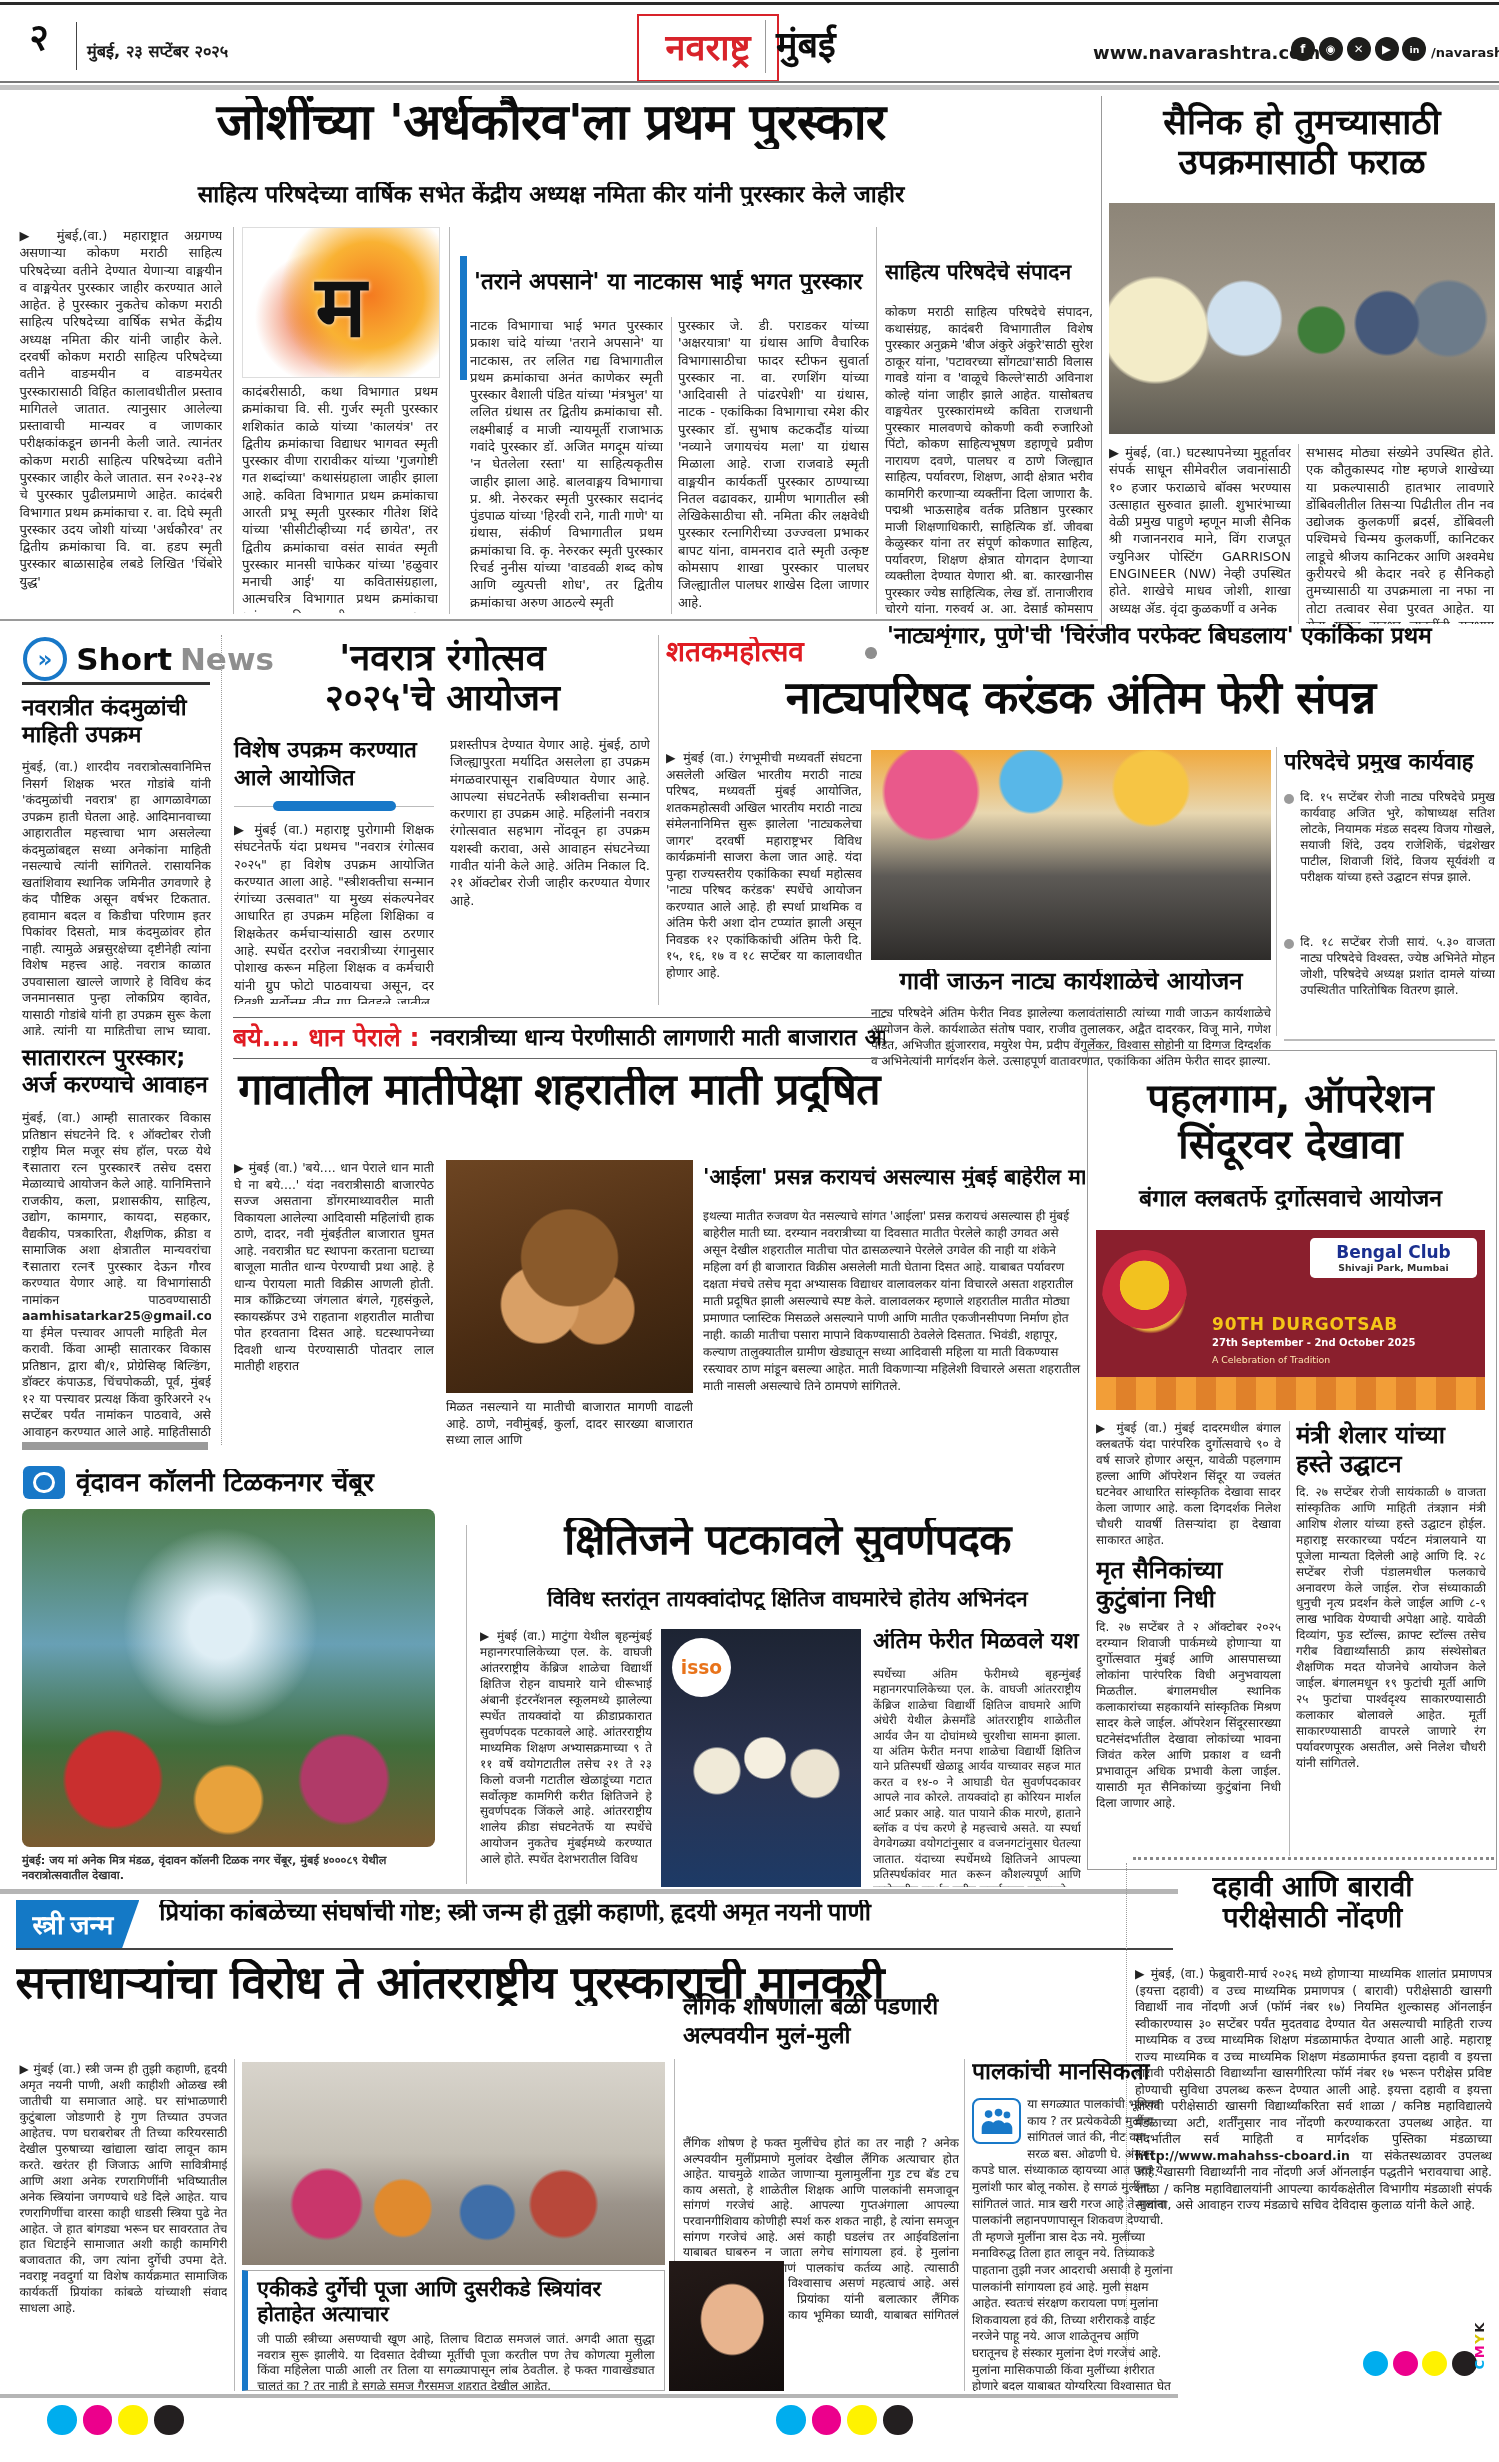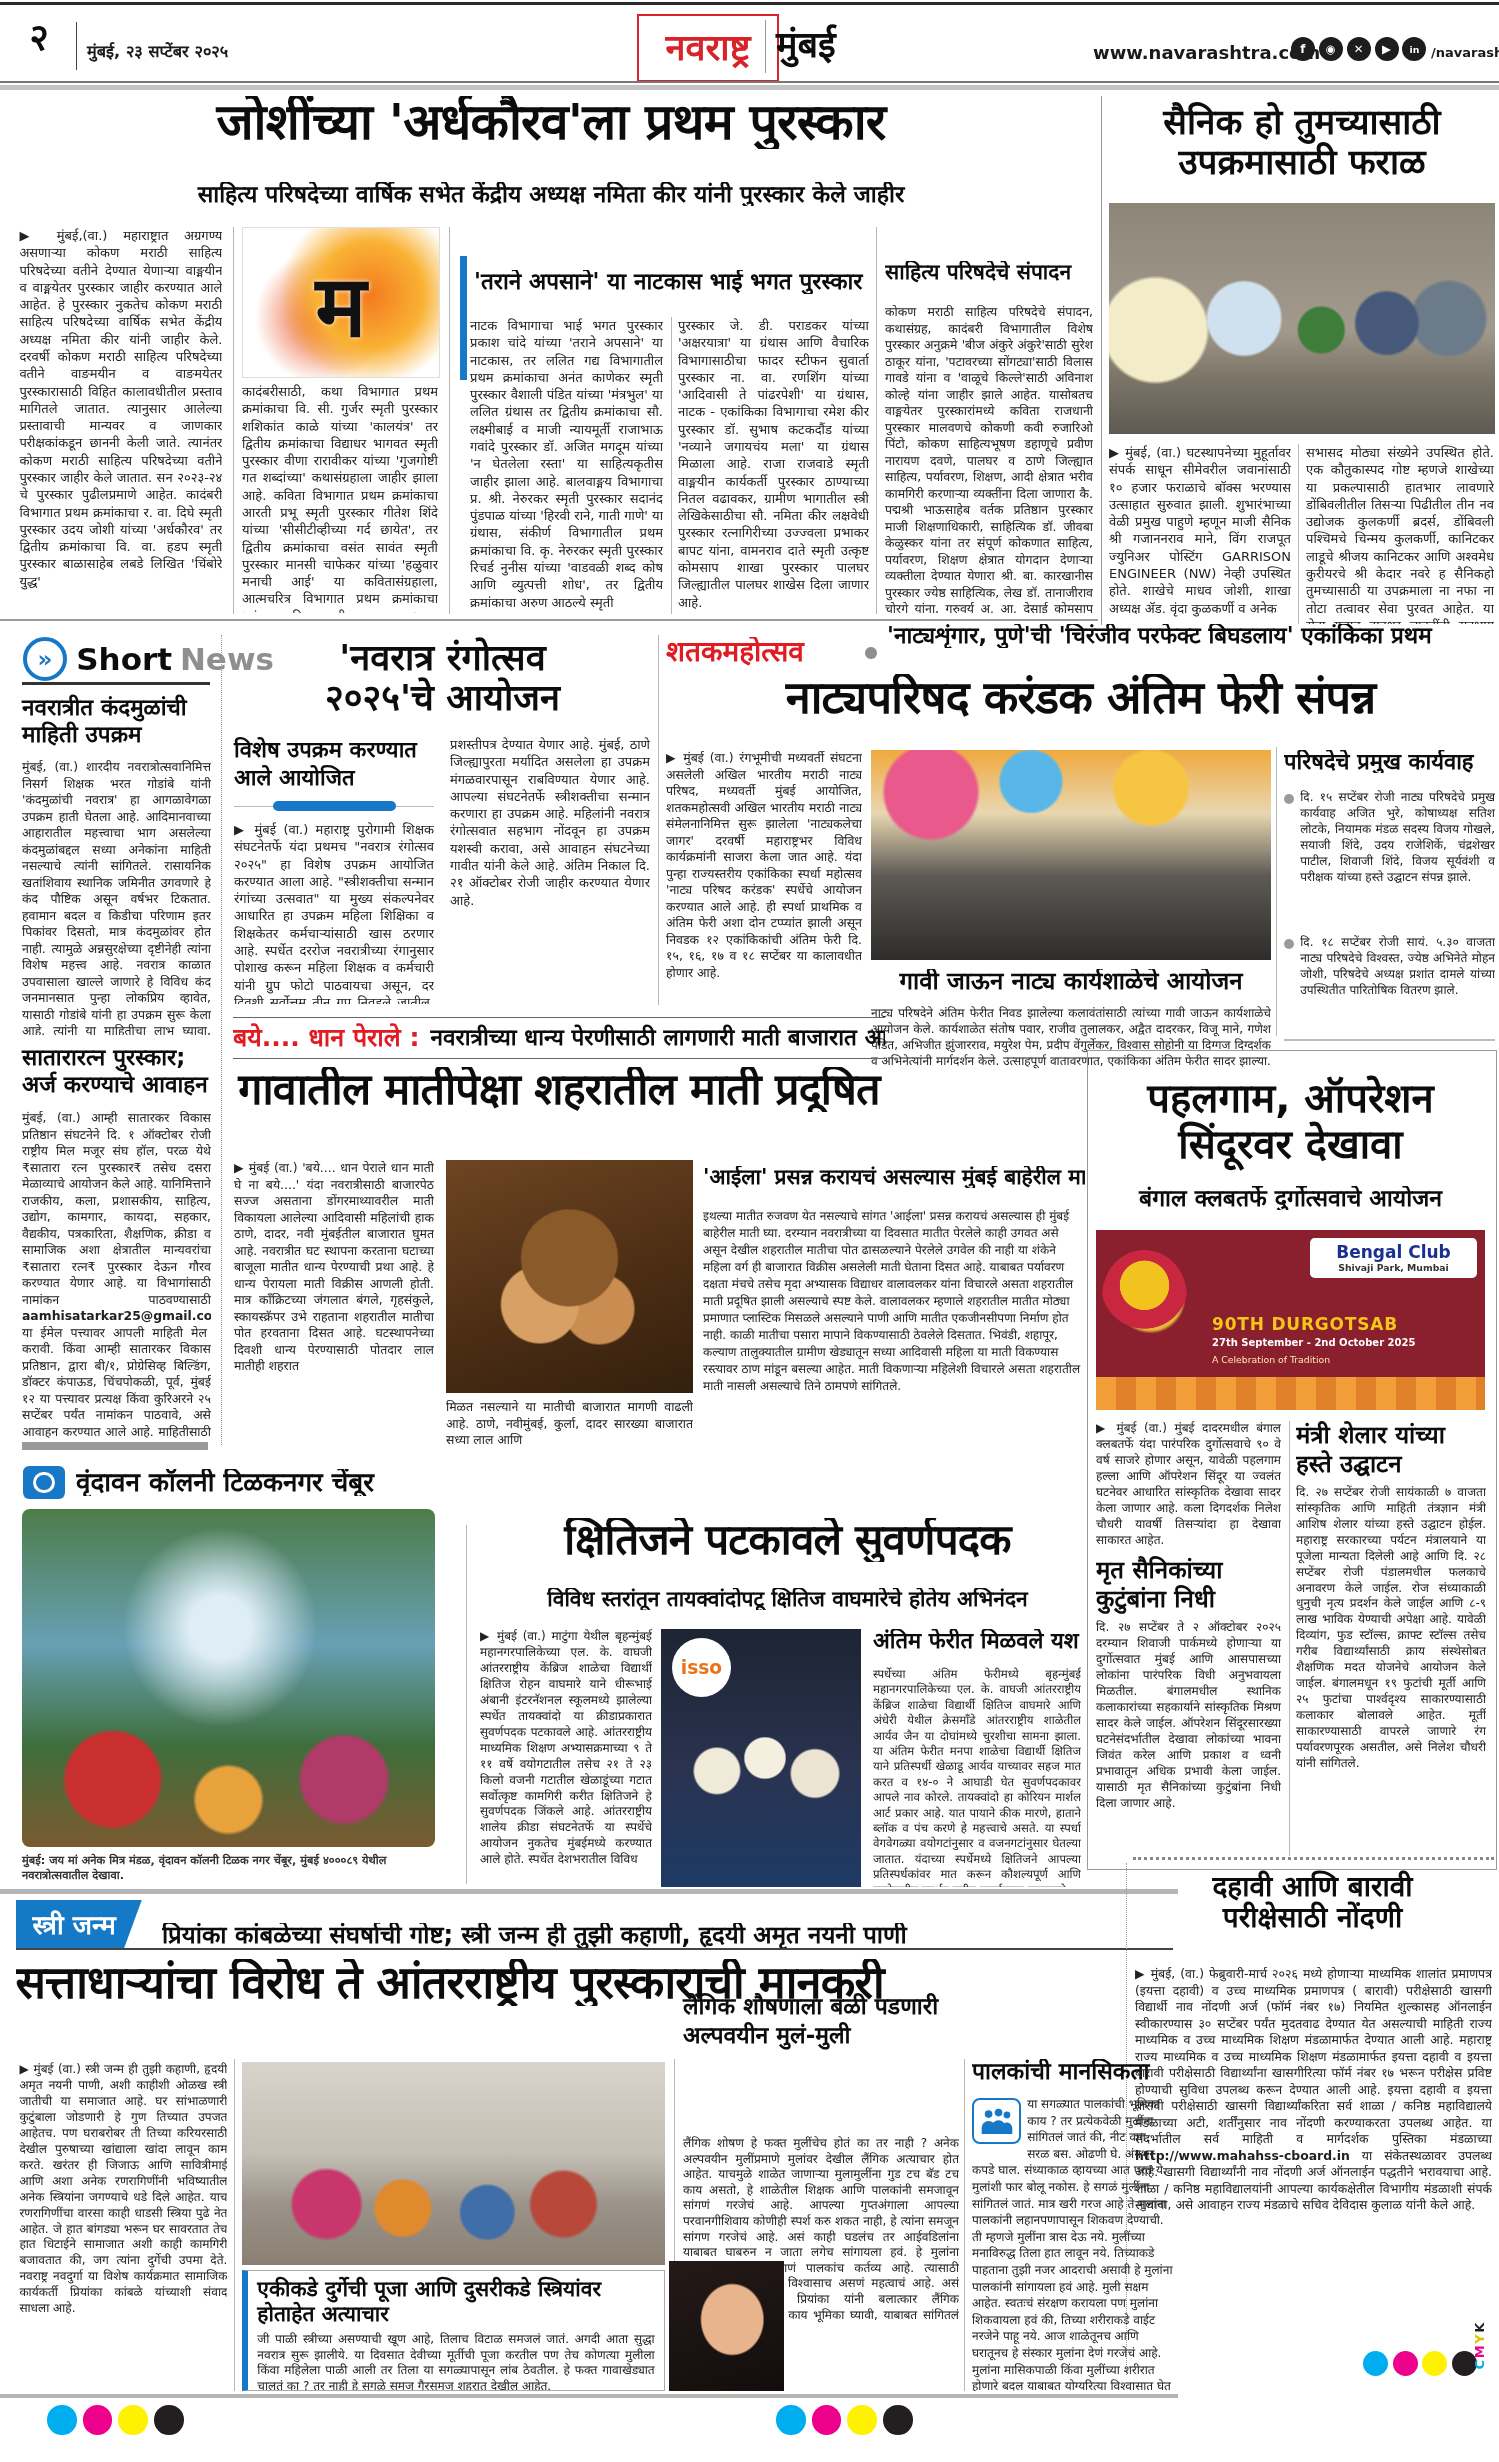--- a/index.html
+++ b/index.html
@@ -223,21 +223,21 @@
       radial-gradient(circle at 28% 55%, #f0ead8 0 11%, rgba(0,0,0,0) 12%),
       radial-gradient(circle at 52% 50%, #f5efe0 0 12%, rgba(0,0,0,0) 13%),
       radial-gradient(circle at 77% 56%, #ece4d2 0 11%, rgba(0,0,0,0) 12%),
       linear-gradient(180deg,#1d2433 0%,#2a3350 55%,#1d3a66 100%);">
     <div style="position:absolute;left:11px;top:9.3px;width:59px;height:59px;border-radius:50%;background:#fff;display:flex;align-items:center;justify-content:center;font-weight:900;color:#e8731a;font-size:18.6px;">isso</div>
   </div>
   <div class="abs hd nw" style="left:873px;top:1629px;width:208px;font-size:22px;">अंतिम फेरीत मिळवले यश</div>
   <div class="abs bt" style="left:873px;top:1667px;width:208px;height:220px;font-size:11.6px;">स्पर्धेच्या अंतिम फेरीमध्ये बृहन्मुंबई महानगरपालिकेच्या एल. के. वाघजी आंतरराष्ट्रीय केंब्रिज शाळेचा विद्यार्थी क्षितिज वाघमारे आणि अंधेरी येथील क्रेसमॉंडे आंतरराष्ट्रीय शाळेतील आर्यव जैन या दोघांमध्ये चुरशीचा सामना झाला. या अंतिम फेरीत मनपा शाळेचा विद्यार्थी क्षितिज याने प्रतिस्पर्धी खेळाडू आर्यव याच्यावर सहज मात करत व १४-० ने आघाडी घेत सुवर्णपदकावर आपले नाव कोरले. तायक्वांदो हा कोरियन मार्शल आर्ट प्रकार आहे. यात पायाने कीक मारणे, हाताने ब्लॉक व पंच करणे हे महत्त्वाचे असते. या स्पर्धा वेगवेगळ्या वयोगटांनुसार व वजनगटांनुसार घेतल्या जातात. यंदाच्या स्पर्धेमध्ये क्षितिजने आपल्या प्रतिस्पर्धकांवर मात करून कौशल्यपूर्ण आणि उल्लेखनीय प्रदर्शन करीत सुवर्णपदक पटकावले.</div>
 
   <div class="hr" style="left:0;top:1889px;width:1178px;height:4.7px;background:#b5b5b5;"></div>
-  <div class="abs" style="left:15.5px;top:1900px;width:1157px;height:48px;border-bottom:2.3px solid #444;display:flex;align-items:flex-end;">
+  <div class="abs" style="left:15.5px;top:1900px;width:1157px;height:48px;border-bottom:2.3px solid #444;display:flex;align-items:flex-start;font-family:Liberation Serif, serif;">
     <span style="background:#1479c6;color:#fff;font-weight:900;font-size:26px;padding:6.2px 26px 6.2px 17px;clip-path:polygon(0 0,100% 0,86% 100%,0 100%);">स्त्री जन्म</span>
     <span class="hd nw" style="font-size:24px;margin-left:20px;width:916px;">प्रियांका कांबळेच्या संघर्षाची गोष्ट; स्त्री जन्म ही तुझी कहाणी, हृदयी अमृत नयनी पाणी</span>
   </div>
   <div class="abs hd nw" style="left:15.5px;top:1959px;width:1155px;font-size:45px;letter-spacing:-0.8px;">सत्ताधाऱ्यांचा विरोध ते आंतरराष्ट्रीय पुरस्काराची मानकरी</div>
 
   <div class="vr" style="left:234px;top:2059px;height:332px;"></div>
   <div class="vr" style="left:674px;top:2059px;height:332px;"></div>
   <div class="vr" style="left:964px;top:2059px;height:332px;"></div>
   <div class="dvr" style="left:1126px;top:1863px;height:512px;"></div>
 

